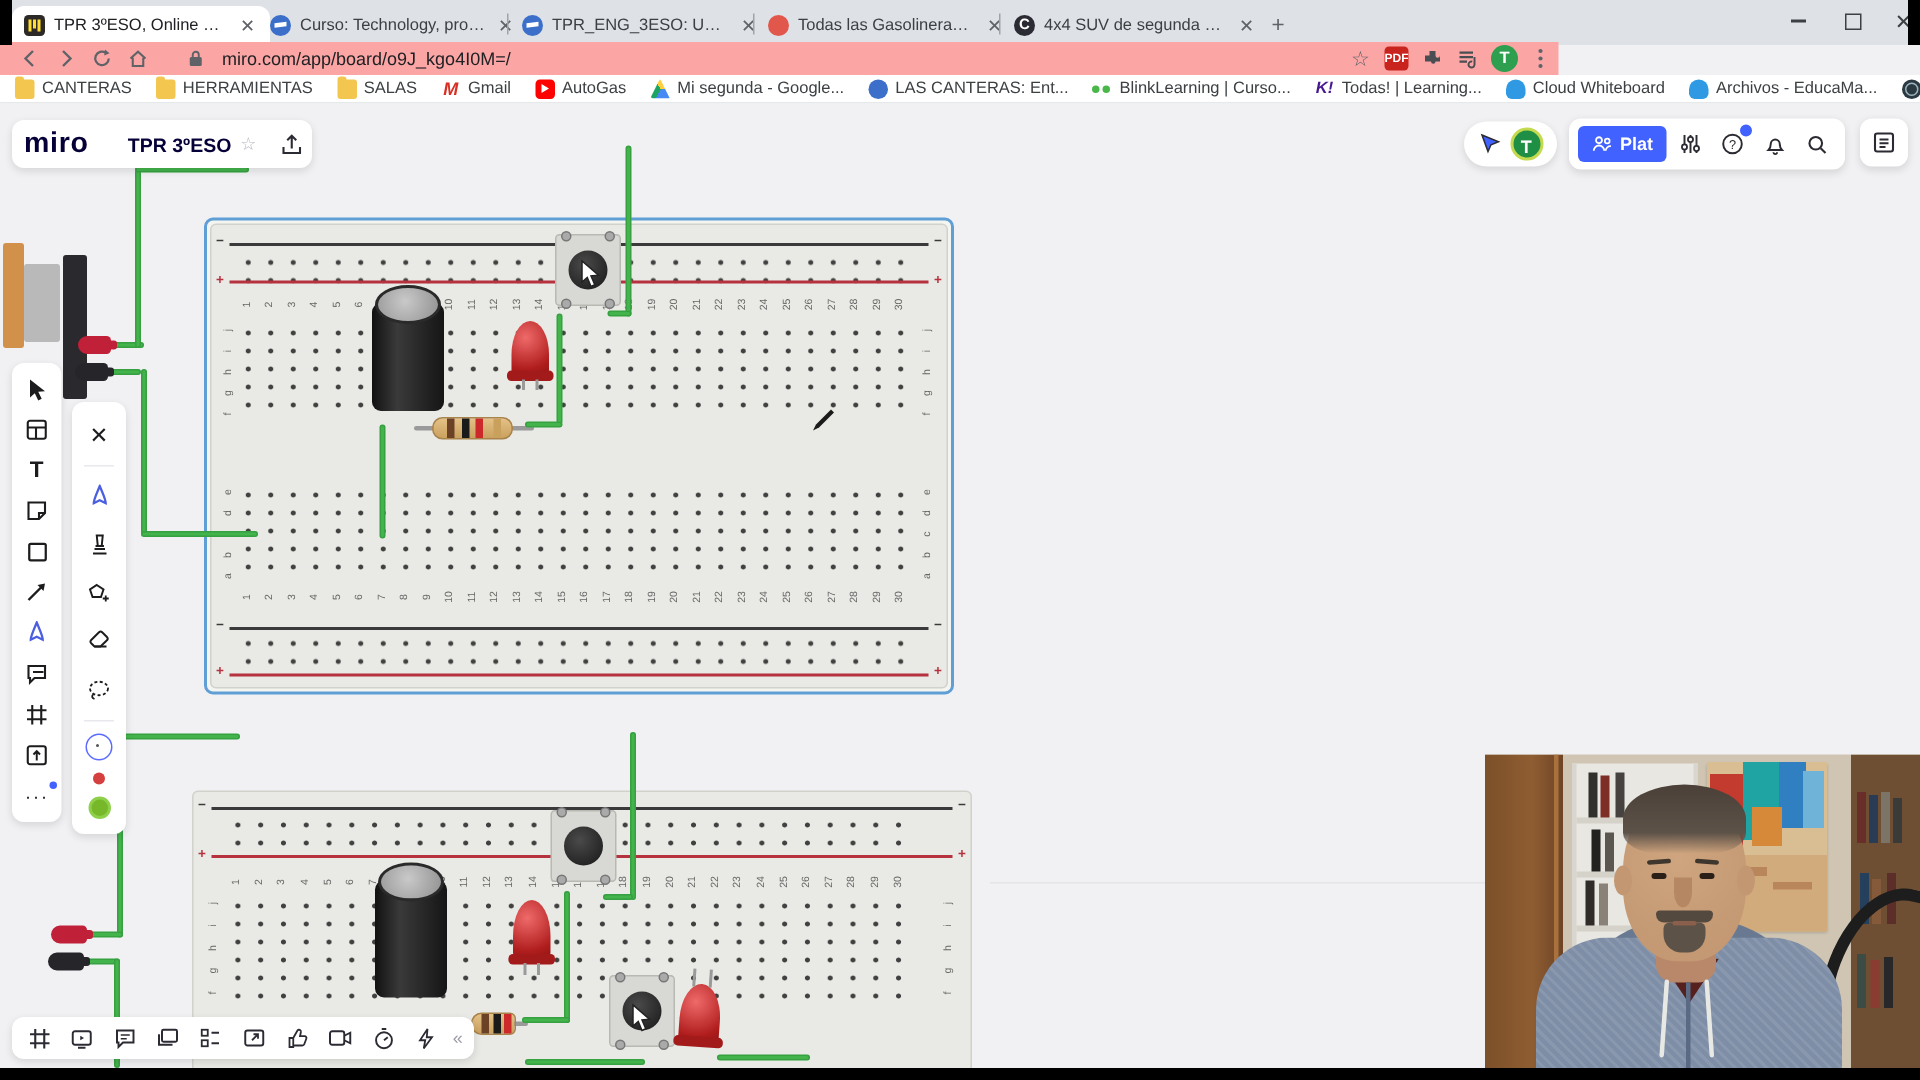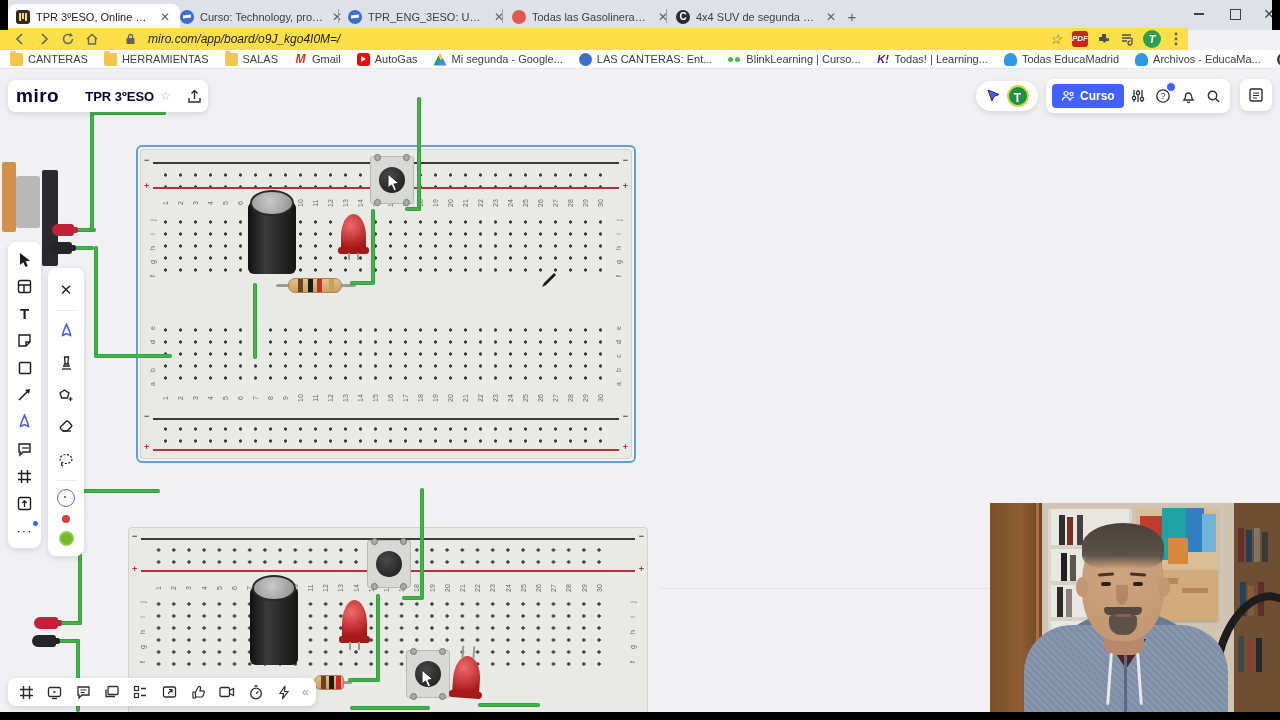--- a/index.html
+++ b/index.html
@@ -24,22 +24,22 @@
   .favicon{width:14px;height:14px;flex:0 0 14px;border-radius:3px;position:relative;}
   .fav-miro{background:#2d2926;}
   .fav-miro i{position:absolute;top:3px;width:2px;background:#ffdd33;}
   .fav-course{background:#3b6fc9;border-radius:50%;}
   .fav-course:after{content:"";position:absolute;left:3px;top:5px;width:8px;height:3px;background:#fff;transform:skewY(-8deg);}
   .fav-gas{background:#e2574c;border-radius:50%;}
   .fav-cars{background:#2b2b33;border-radius:50%;color:#fff;font-size:10px;font-weight:bold;text-align:center;line-height:14px;}
   .newtab{position:absolute;top:5px;width:24px;height:24px;border-radius:50%;text-align:center;line-height:24px;
           font-size:15px;color:#5f6368;}
   .winctl{position:absolute;top:0;width:34px;height:28px;display:flex;align-items:center;justify-content:center;color:#3c4043;}
-  .navrow{position:absolute;left:0;top:28px;width:1188px;height:22px;background:#fde047;z-index:30;
-          display:flex;align-items:center;font-style:italic;}
+  .navrow{position:absolute;left:0;top:28px;width:1039px;height:22px;background:#fca5a5;z-index:30;
+          display:flex;align-items:center;}
   .nbtn{width:24px;height:20px;display:flex;align-items:center;justify-content:center;color:#5f6368;}
   .urltext{font-size:12px;color:#202124;margin-left:6px;}
   .lock{color:#5f6368;}
   .avatar-sm{width:18px;height:18px;border-radius:50%;background:#2e9e4f;color:#fff;font-size:11px;font-weight:bold;
              text-align:center;line-height:18px;}
   .pdfic{width:16px;height:16px;background:#c9231d;border-radius:3px;color:#fff;font-size:8px;font-weight:bold;
          text-align:center;line-height:16px;}
 
   
   .bmbar{left:0;top:50px;width:1280px;height:19px;background:#fff;border-bottom:1px solid #e6e8ea;z-index:30;
@@ -329,21 +329,21 @@
     <span class="bm">
         <i class="bmic ic-blink"></i>
         <span>BlinkLearning | Curso...</span>
       </span>
     <span class="bm">
         <i class="bmic ic-kahoot">K!</i>
         <span>Todas! | Learning...</span>
       </span>
     <span class="bm">
         <i class="bmic ic-cloud"></i>
-        <span>Todas EducaMadrid</span>
+        <span>Cloud Whiteboard</span>
       </span>
     <span class="bm">
         <i class="bmic ic-cloud"></i>
         <span>Archivos - EducaMa...</span>
       </span>
     <span class="bm">
         <i class="bmic ic-globe"></i>
       </span>
 
   </div>
@@ -651,21 +651,21 @@
   </div>
 
   <div class="card hdr-right" style="position:absolute;top:79px;left:1046px;z-index:10;">
     <span class="sharebtn">
       <svg width="14" height="12" viewBox="0 0 14 12">
         <circle cx="5" cy="3.5" r="2" fill="none" stroke="#fff" stroke-width="1.2"></circle>
           <path d="M1.5 10.5 a3.5 3.5 0 0 1 7 0" fill="none" stroke="#fff" stroke-width="1.2"></path>
         <circle cx="10.5" cy="4" r="1.6" fill="none" stroke="#fff" stroke-width="1.1"></circle>
           <path d="M9.5 10.5 a3 3 0 0 1 3.5 -3" fill="none" stroke="#fff" stroke-width="1.1"></path>
         </svg>
-      <span>Curso</span>
+      <span>Plat</span>
     </span>
     <span class="hic">
       <svg width="14" height="14" viewBox="0 0 14 14">
           <path d="M3 1 v12 M7 1 v12 M11 1 v12" stroke="#2b2b33" stroke-width="1.3"></path>
           <circle cx="3" cy="9" r="1.7" fill="#fff" stroke="#2b2b33" stroke-width="1.2"></circle>
           <circle cx="7" cy="4" r="1.7" fill="#fff" stroke="#2b2b33" stroke-width="1.2"></circle>
           <circle cx="11" cy="10" r="1.7" fill="#fff" stroke="#2b2b33" stroke-width="1.2"></circle>
         </svg>
       </span>
     <span class="hic">

